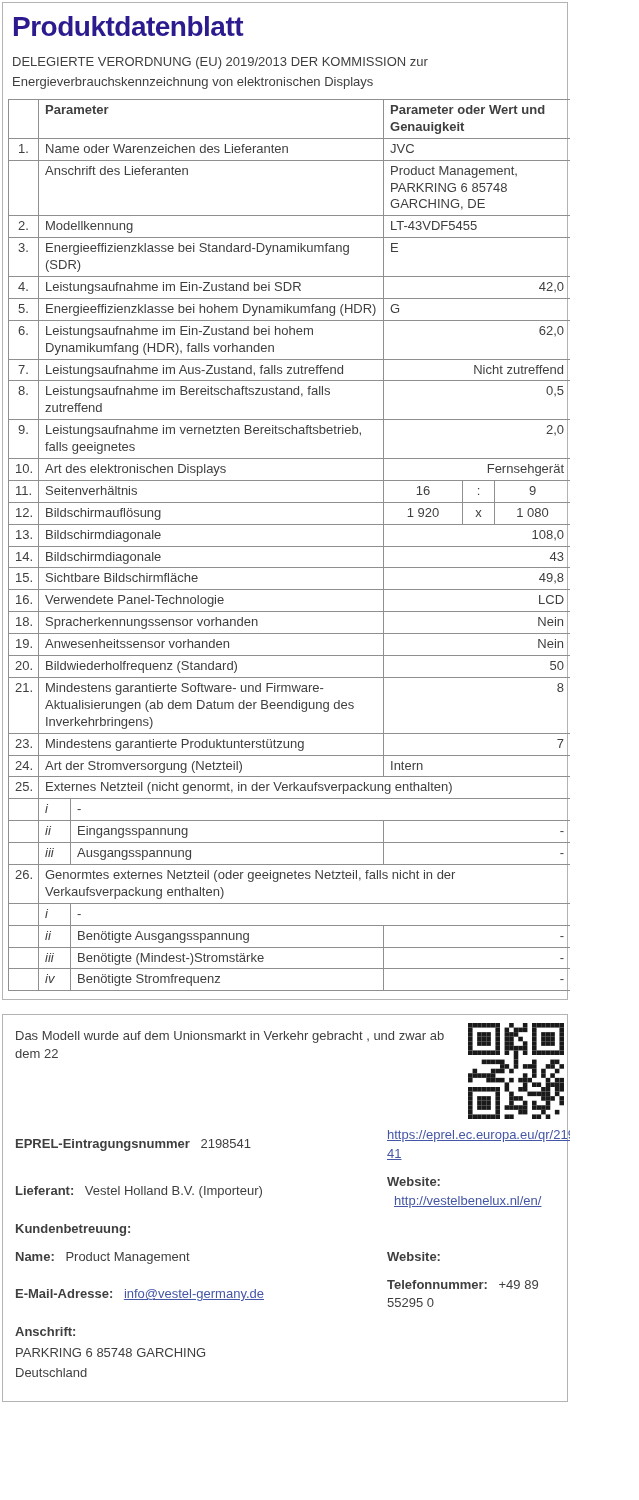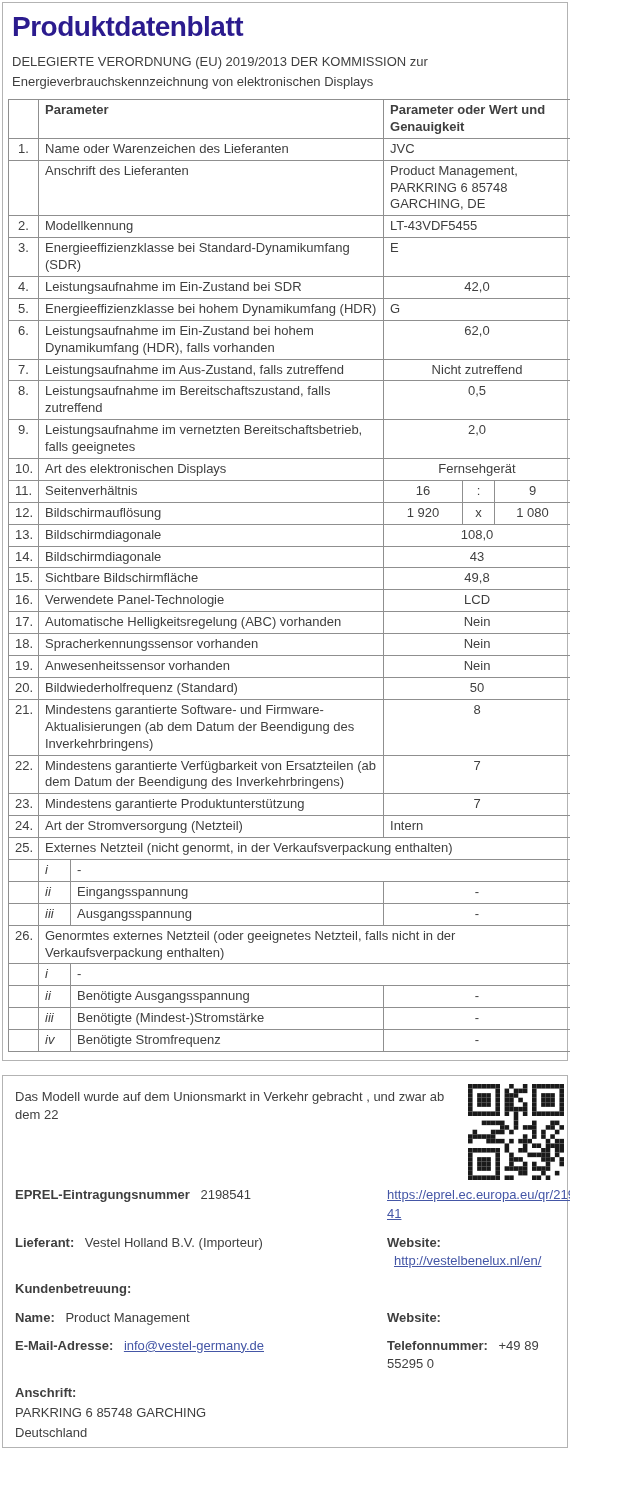--- a/index.html
+++ b/index.html
@@ -16,29 +16,29 @@
   .box{border:1px solid var(--box-border);background:#fff;}
   .top-box{padding:4px 4px 8px 4px;}
   h1{font-size:28px;font-weight:700;color:var(--title-color);margin:4px 0 9px 5px;letter-spacing:-0.5px;}
   .subtitle{font-size:13px;line-height:1.5;margin:0 0 8px 5px;color:var(--text-color);}
   table.sheet{border-collapse:collapse;table-layout:fixed;width:623px;margin:0 1px;font-size:13px;}
   table.sheet td,table.sheet th{border:1px solid var(--table-border);padding:2px 6px;
        vertical-align:top;line-height:1.3;overflow:hidden;}
   table.sheet th{font-weight:700;text-align:left;}
   .c-num{text-align:center;padding-left:2px;padding-right:2px;}
   .c-roman{font-style:italic;}
-  .t-right{text-align:center;margin-top:6px;}
+  .t-right{text-align:right;margin-top:6px;}
   .t-center{text-align:center;}
   .t-left{text-align:left;}
   
-  .footer-box{margin-top:14px;position:relative;padding:10px 12px 3px 12px;min-height:334px;font-size:13px;}
+  .footer-box{margin-top:14px;position:relative;padding:10px 12px 18px 12px;min-height:334px;font-size:13px;}
   .intro{margin:2px 0 0 0;padding-right:102px;line-height:1.4;}
   .qr{position:absolute;top:8px;right:3px;width:96px;height:96px;background:#fff;}
   .f-grid{margin-top:62px;}
-  .f-row{display:flex;margin-bottom:10px;line-height:1.4;}
+  .f-row{display:flex;margin-bottom:10px;line-height:1.4;align-items:center;}
   .f-left{width:372px;flex:none;padding-right:8px;}
   .f-right{flex:1;min-width:0;}
   .lbl{font-weight:700;}
   .val{margin-left:7px;}
   a{color:var(--link-color);text-decoration:underline;cursor:pointer;}
   .wrap-link{display:inline-block;width:204px;word-break:break-all;line-height:1.45;}
   .addr-block{line-height:1.55;}
 </style>
 </head>
 <body>
@@ -168,26 +168,20 @@
             <td class="t-right" colspan="3">49,8</td>
             <td class="c-unit">dm²</td>
           </tr>
           <tr>
             <td class="c-num">16.</td>
             <td class="c-param" colspan="2">Verwendete Panel-Technologie</td>
             <td class="t-right" colspan="3">LCD</td>
             <td class="c-unit"></td>
           </tr>
           <tr>
-            <td class="c-num">17.</td>
-            <td class="c-param" colspan="2">Automatische Helligkeitsregelung (ABC) vorhanden</td>
-            <td class="t-right" colspan="3">Nein</td>
-            <td class="c-unit"></td>
-          </tr>
-          <tr>
             <td class="c-num">18.</td>
             <td class="c-param" colspan="2">Spracherkennungssensor vorhanden</td>
             <td class="t-right" colspan="3">Nein</td>
             <td class="c-unit"></td>
           </tr>
           <tr>
             <td class="c-num">19.</td>
             <td class="c-param" colspan="2">Anwesenheitssensor vorhanden</td>
             <td class="t-right" colspan="3">Nein</td>
             <td class="c-unit"></td>
@@ -195,26 +189,20 @@
           <tr>
             <td class="c-num">20.</td>
             <td class="c-param" colspan="2">Bildwiederholfrequenz (Standard)</td>
             <td class="t-right" colspan="3">50</td>
             <td class="c-unit">Hz</td>
           </tr>
           <tr>
             <td class="c-num">21.</td>
             <td class="c-param" colspan="2">Mindestens garantierte Software- und Firmware-Aktualisierungen (ab dem Datum der Beendigung des Inverkehrbringens)</td>
             <td class="t-right" colspan="3">8</td>
-            <td class="c-unit">Jahre</td>
-          </tr>
-          <tr>
-            <td class="c-num">22.</td>
-            <td class="c-param" colspan="2">Mindestens garantierte Verfügbarkeit von Ersatzteilen (ab dem Datum der Beendigung des Inverkehrbringens)</td>
-            <td class="t-right" colspan="3">7</td>
             <td class="c-unit">Jahre</td>
           </tr>
           <tr>
             <td class="c-num">23.</td>
             <td class="c-param" colspan="2">Mindestens garantierte Produktunterstützung</td>
             <td class="t-right" colspan="3">7</td>
             <td class="c-unit">Jahre</td>
           </tr>
           <tr>
             <td class="c-num">24.</td>

